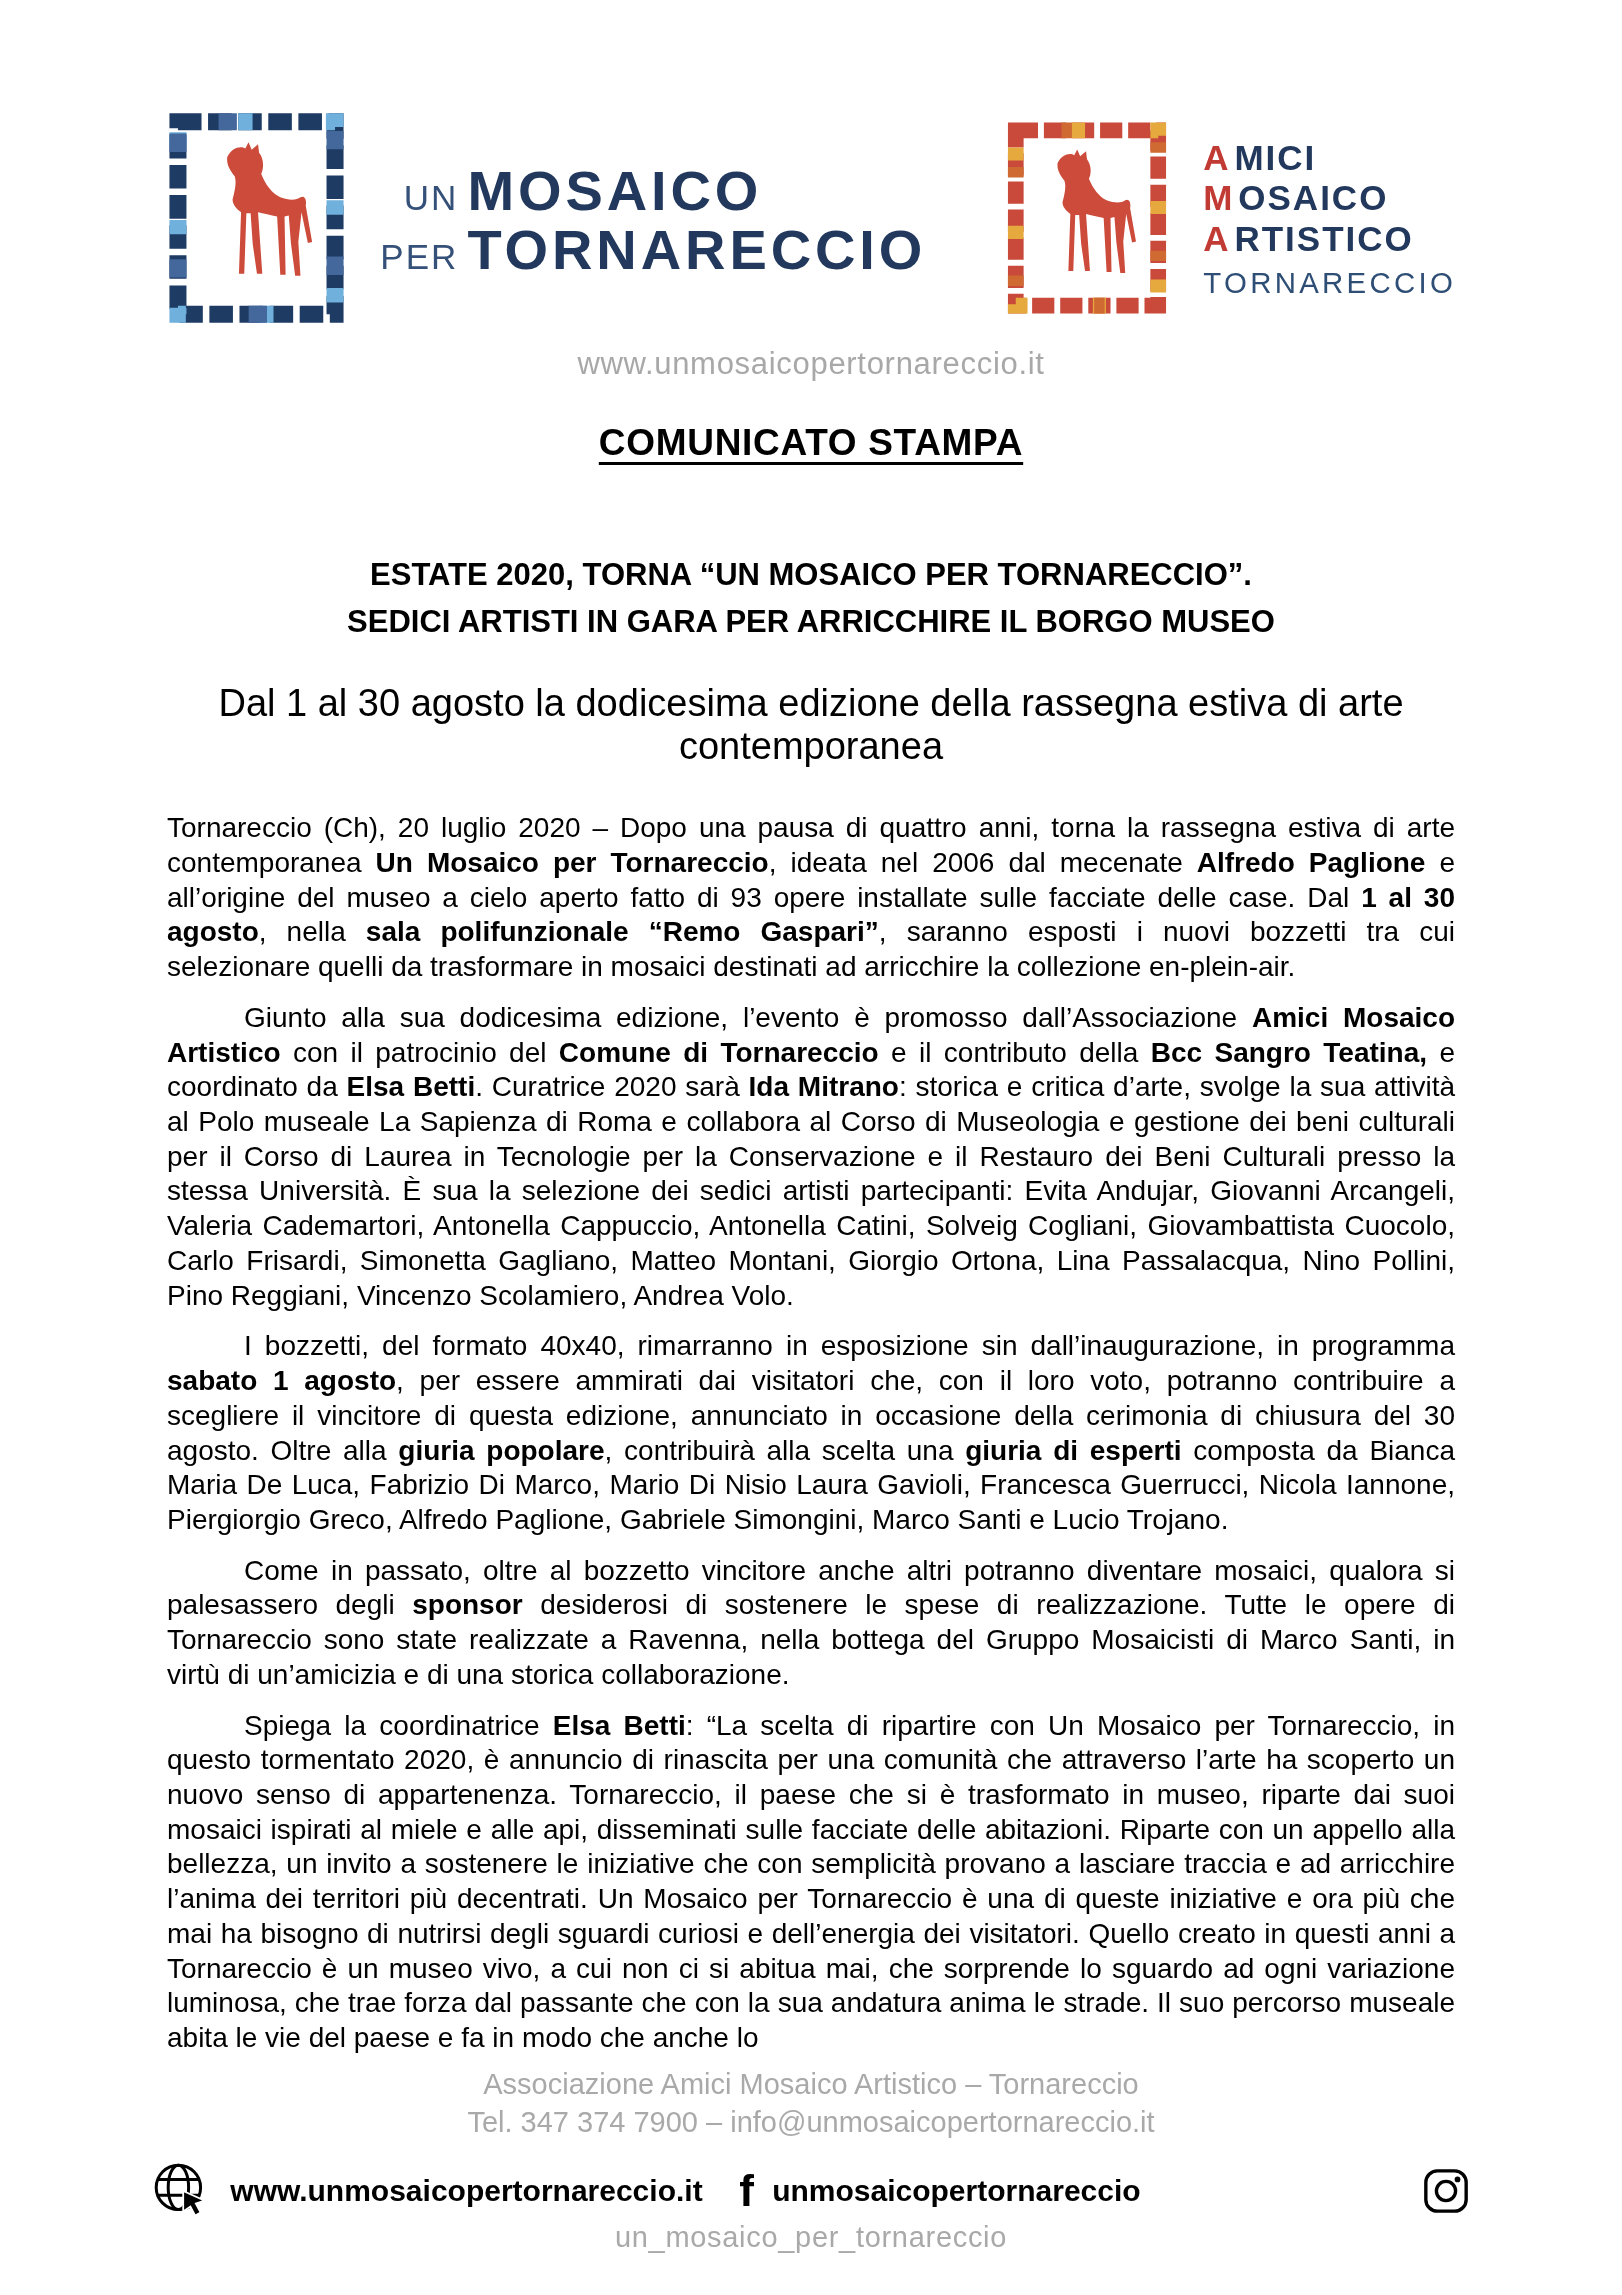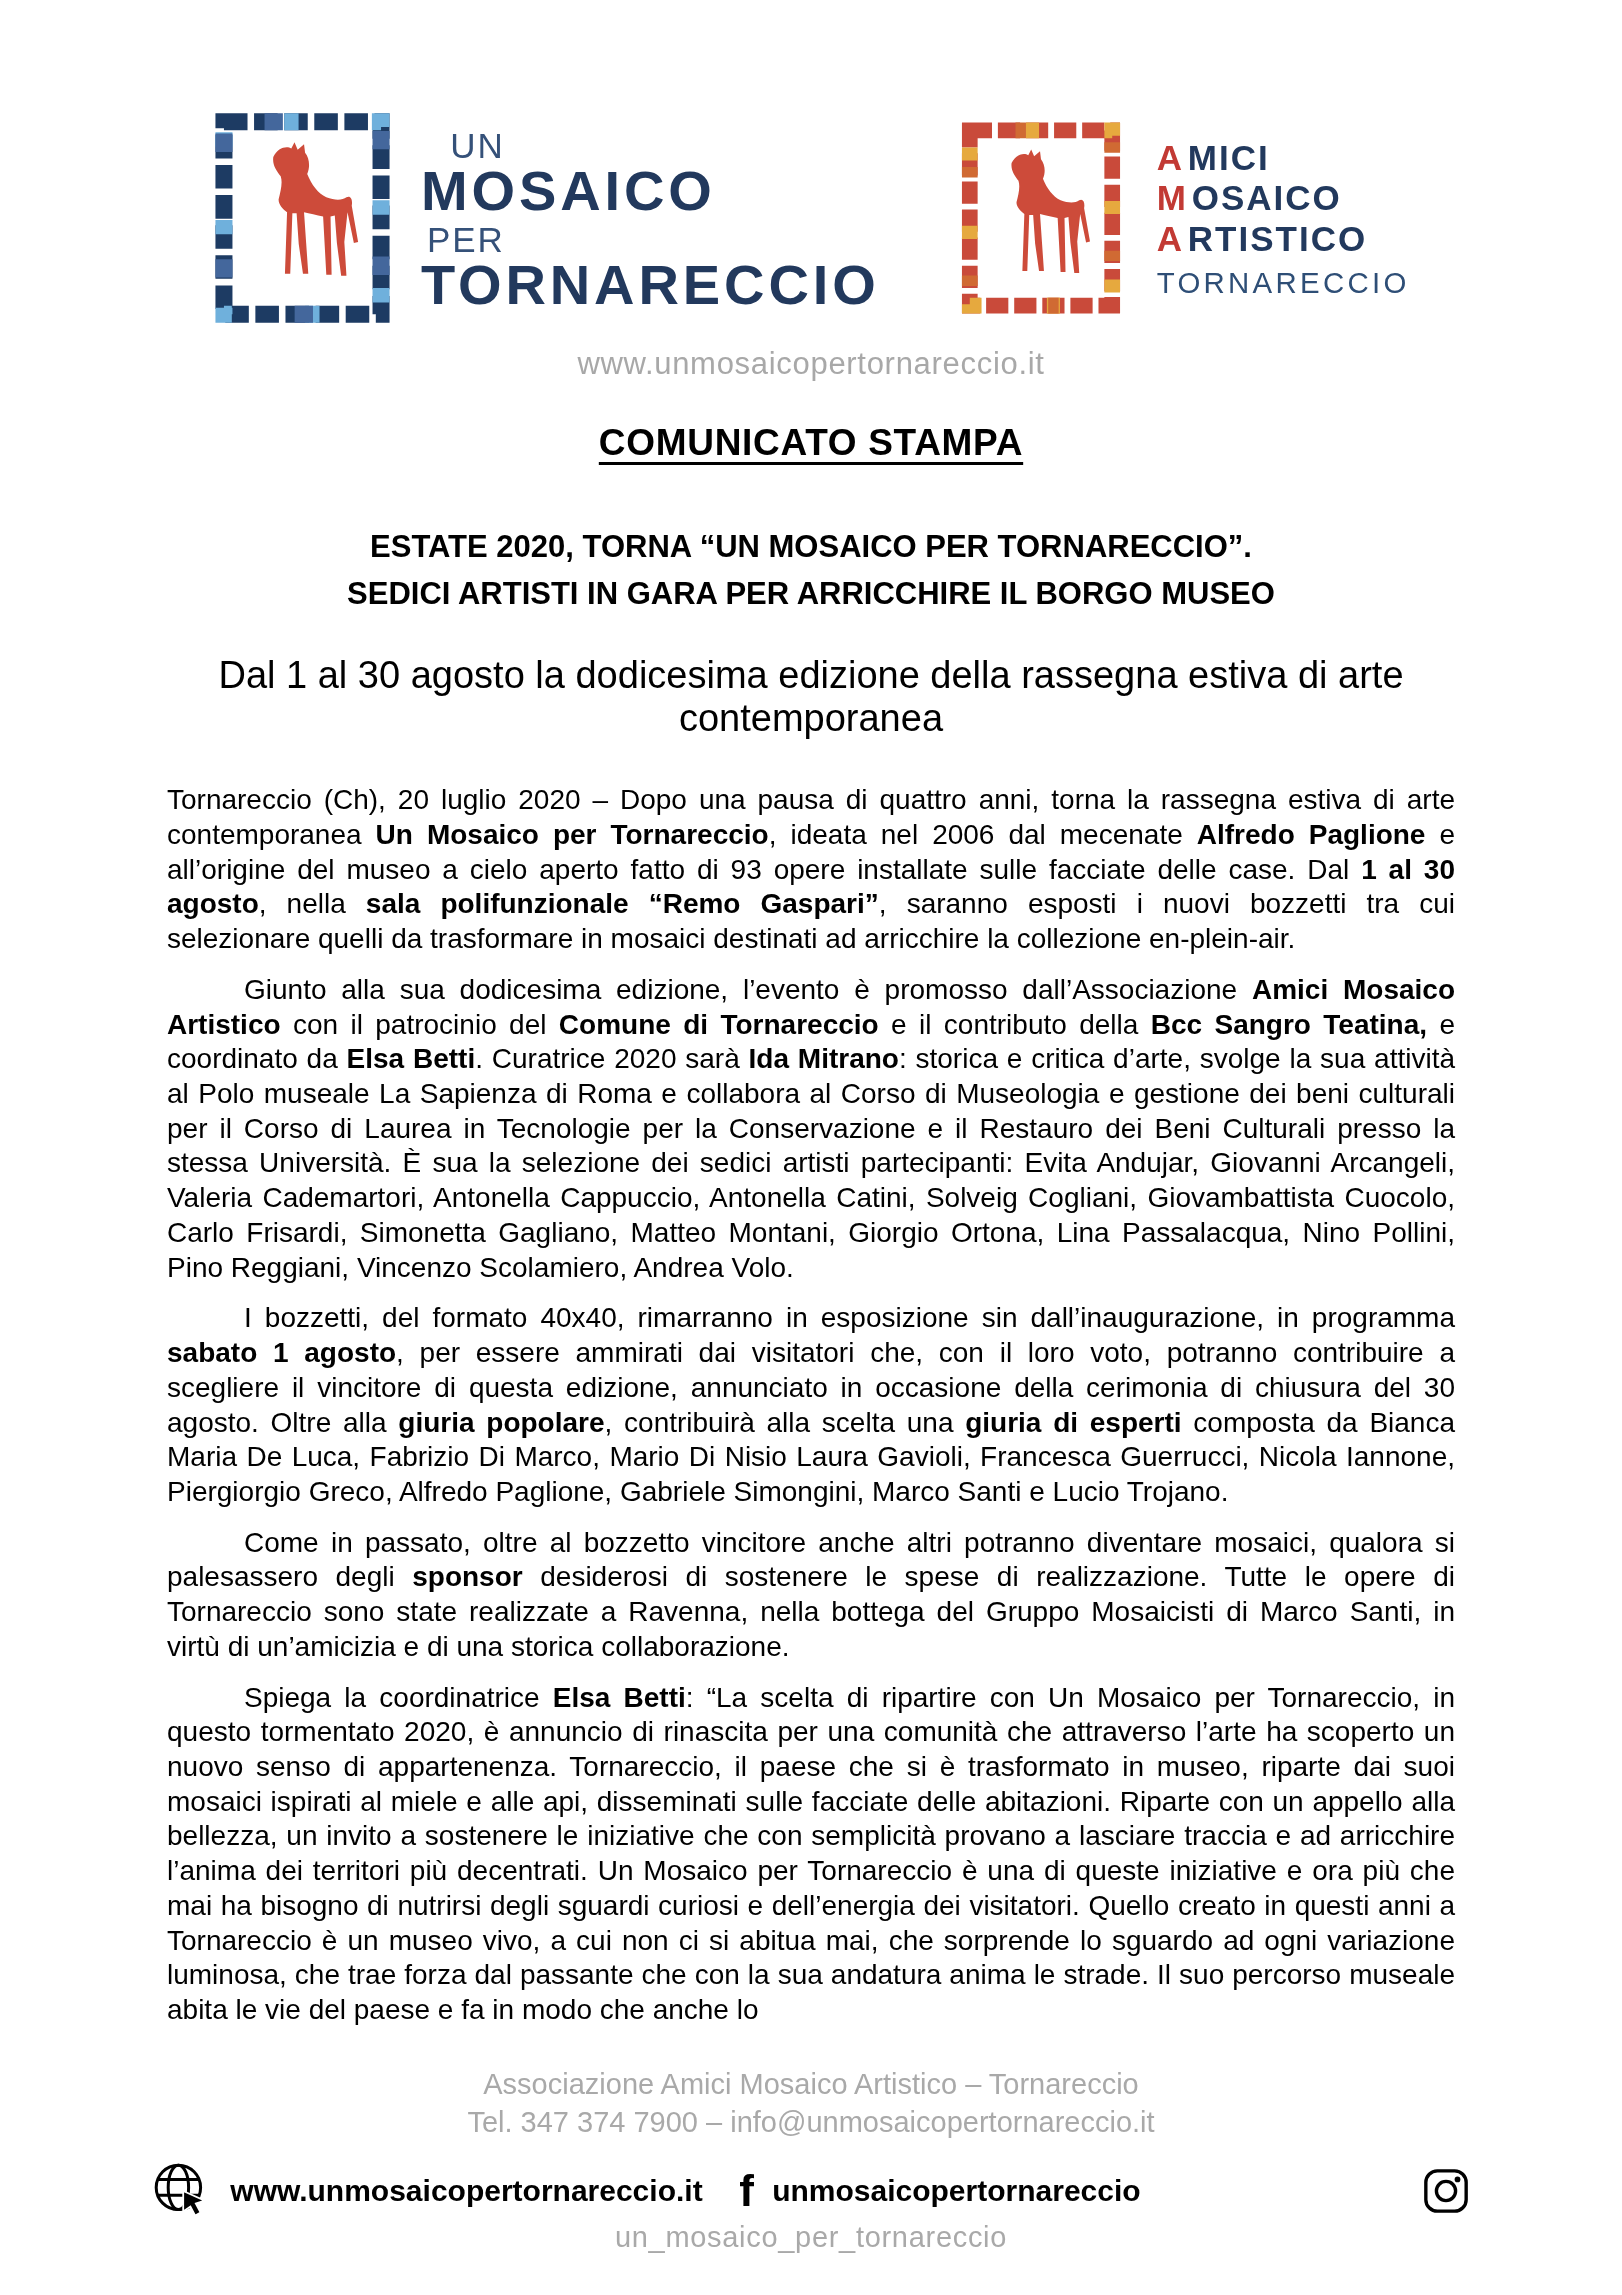--- a/index.html
+++ b/index.html
@@ -20,21 +20,21 @@
     display:flex;
     justify-content:center;
     align-items:center;
     gap:79px;
   }
   .logo { display:flex; align-items:center; }
   .logo-left  { gap:27.5px; }
   .logo-right { gap:34px; }
 
   .logo-left-text  { line-height:1; }
-  .ll-row { display:flex; align-items:baseline; margin-top:2.6px;flex-direction:column; }
+  .ll-row { display:flex; align-items:baseline; margin-top:2.6px; }
   .ll-thin {
     display:inline-block; width:84px; text-align:right; margin-right:9.2px;
     font-size:35px; font-weight:400; letter-spacing:2px; color:#355179;
   }
   .ll-bold { font-size:56px; font-weight:700; letter-spacing:3.9px; color:#22395d; }
 
   .logo-right-text { line-height:1.16; }
   .lr-line { font-size:35px; font-weight:700; letter-spacing:2px; color:#22395d; white-space:nowrap; }
   .lr-initial { color:#c23a34; margin-right:3.9px; }
   .lr-sub { margin-top:6.5px; font-size:29.4px; font-weight:400; letter-spacing:3.3px; color:#2e4e76; }
@@ -52,21 +52,21 @@
   .title {
     margin-top:40px;
     text-align:center;
     font-size:37px; font-weight:700;
     letter-spacing:0.7px;
     text-decoration:underline;
     text-decoration-thickness:2.6px;
     text-underline-offset:7.2px;
   }
   .headline {
-    margin-top:60px;
+    margin-top:88px;
     text-align:center;
     font-size:31px; font-weight:700;
     line-height:1.5;
   }
   .subtitle {
     margin-top:37px;
     text-align:center;
     font-size:38px;
   }
   .body-text {

